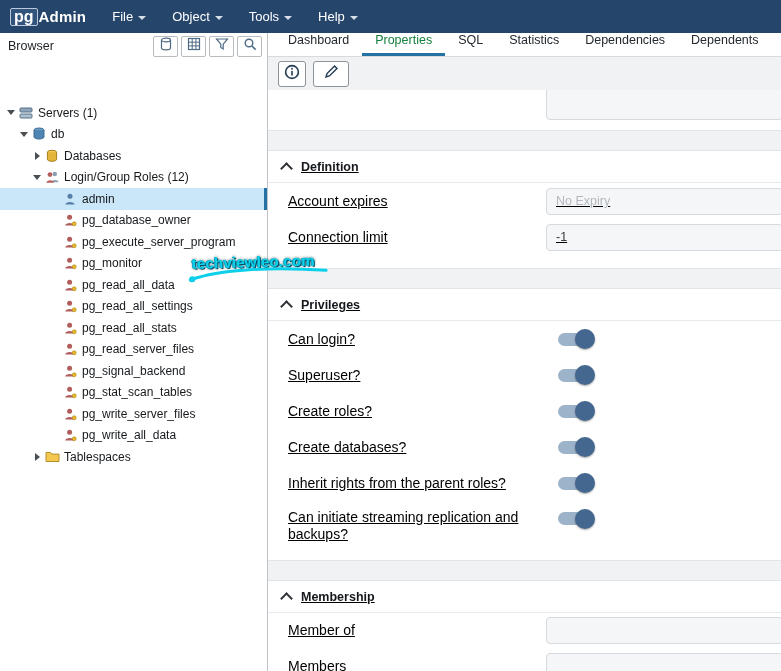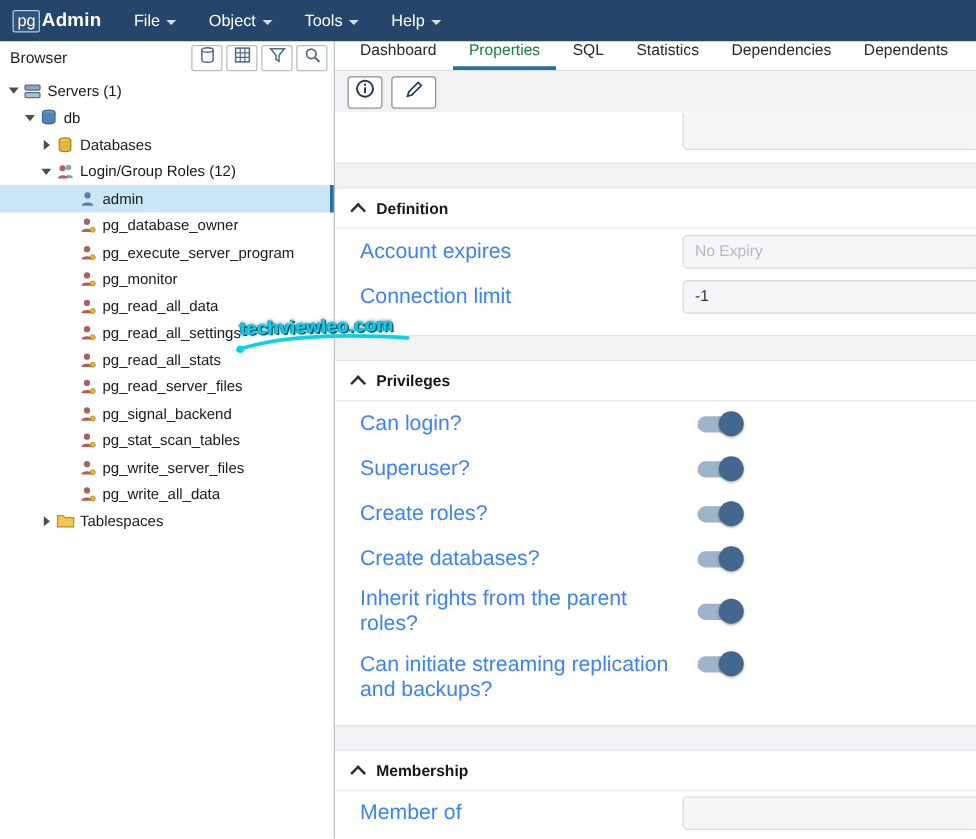--- a/index.html
+++ b/index.html
@@ -12,21 +12,21 @@
 
   
   .topbar {
     position: absolute; top: 0; left: 0; right: 0; height: 33px;
     background: #26456b; display: flex; align-items: center; padding: 0 10px;
     color: #fff; z-index: 10;
   }
   .logo { display: flex; align-items: center; gap: 1px; margin-right: 26px; }
   .logo .pgbox {
     border: 1px solid #b9c9da; border-radius: 2px; padding: 0 3px;
-    font-size: 13px; font-weight: normal; color: #fff; background: #31537c; line-height: 16px;
+    font-size: 16px; font-weight: bold; color: #fff; background: #31537c; line-height: 16px;
   }
   .logo .admintxt { font-size: 15px; font-weight: bold; letter-spacing: .2px; }
   .menubar { display: flex; gap: 26px; font-size: 13px; }
   .menu-item { display: flex; align-items: center; gap: 5px; cursor: default; }
   .menu-item .caret {
     width: 0; height: 0; border-left: 4px solid transparent; border-right: 4px solid transparent;
     border-top: 4px solid #d6dee8; margin-top: 2px;
   }
 
   
@@ -40,45 +40,45 @@
   .tool-btn {
     width: 25px; height: 21px; background: #fff; border: 1px solid #b7bcc0; border-radius: 2px;
     display: flex; align-items: center; justify-content: center; cursor: pointer;
   }
   .tree { padding-top: 3px; font-size: 12px; color: #16191c; }
   .trow { height: 21.5px; display: flex; align-items: center; position: relative; cursor: pointer; white-space: nowrap; }
   .trow .tw { width: 14px; height: 14px; display: flex; align-items: center; justify-content: center; flex: none; }
   .tw.exp::before { content:""; border-left: 4px solid transparent; border-right: 4px solid transparent; border-top: 5px solid #4a4f54; }
   .tw.col::before { content:""; border-top: 4px solid transparent; border-bottom: 4px solid transparent; border-left: 5px solid #4a4f54; }
   .ticon { width: 16px; display: flex; justify-content: center; margin-right: 4px; flex: none; }
-  .d0 { padding-left: 4px; } .d1 { padding-left: 17px; } .d2 { padding-left: 30px; } .d3 { padding-left: 62px; }
+  .d0 { padding-left: 4px; margin-top: 40px; } .d1 { padding-left: 17px; } .d2 { padding-left: 30px; } .d3 { padding-left: 62px; }
   .trow.selected { background: #c9e7f8; }
   .trow.selected::after { content:""; position: absolute; right: 0; top: 0; bottom: 0; width: 3px; background: #2472a4; }
 
   
   .main { position: absolute; top: 33px; left: 268px; right: 0; bottom: 0; display: flex; flex-direction: column; background: #fff; }
   .tabs { height: 24px; display: flex; align-items: stretch; border-bottom: 1px solid #d8dadc; padding-left: 7px; flex: none; }
   .tab { padding: 0 13px; display: flex; align-items: flex-start; font-size: 12.5px; color: #24292d; cursor: pointer; }
   .tab.active { color: #15803d; box-shadow: inset 0 -3px 0 #2472a4; }
   .toolbar { height: 33px; background: #f0f2f3; display: flex; align-items: center; padding-left: 10px; gap: 7px; flex: none; }
   .tb-btn {
     height: 26px; min-width: 25px; padding: 0 5px; background: #fff; border: 1px solid #8d9399;
     border-radius: 3px; display: flex; align-items: center; justify-content: center; cursor: pointer;
   }
   .tb-btn.wide { min-width: 36px; }
 
   .content { flex: 1; overflow: hidden; background: #fff; }
   .gap { height: 21px; background: #f0f2f3; border-top: 1px solid #e2e5e7; border-bottom: 1px solid #e2e5e7; }
-  .card { background: #fff; }
+  .card { background: #fff; text-decoration: underline; }
   .sec-head { display: flex; align-items: center; gap: 10px; padding: 9px 0 8px 14px; border-bottom: 1px solid #e7eaec; }
   .sec-ch { width: 9px; height: 9px; border-left: 2px solid #2f3338; border-top: 2px solid #2f3338; transform: rotate(45deg); margin-top: 3px; flex: none; }
   .sec-title { font-size: 12.5px; font-weight: bold; color: #14181c; }
   .frow { display: flex; align-items: center; min-height: 36px; padding: 4px 0 4px 20px; }
   .frow.top { align-items: flex-start; padding-top: 8px; }
-  .flabel { width: 258px; flex: none; font-size: 17px; color: #3b82f6; line-height: 1.2; }
+  .flabel { width: 258px; flex: none; font-size: 14px; color: #000000; line-height: 1.2; }
   .fctrl { flex: 1; margin-right: -2px; display: flex; align-items: center; }
   .fld {
     width: 100%; height: 27px; background: #f5f6f7; border: 1px solid #d6dade; border-radius: 4px;
     font-size: 12.5px; color: #33383d; padding: 0 9px; font-family: "Liberation Sans", sans-serif; outline: none;
   }
   .fld::placeholder { color: #b3b9bf; }
   .partial-row { position: relative; height: 40px; overflow: hidden; background: #fff; }
   .cut-fld {
     position: absolute; left: 278px; right: -2px; top: -14px; height: 44px;
     background: #f5f6f7; border: 1px solid #d6dade; border-radius: 4px;

